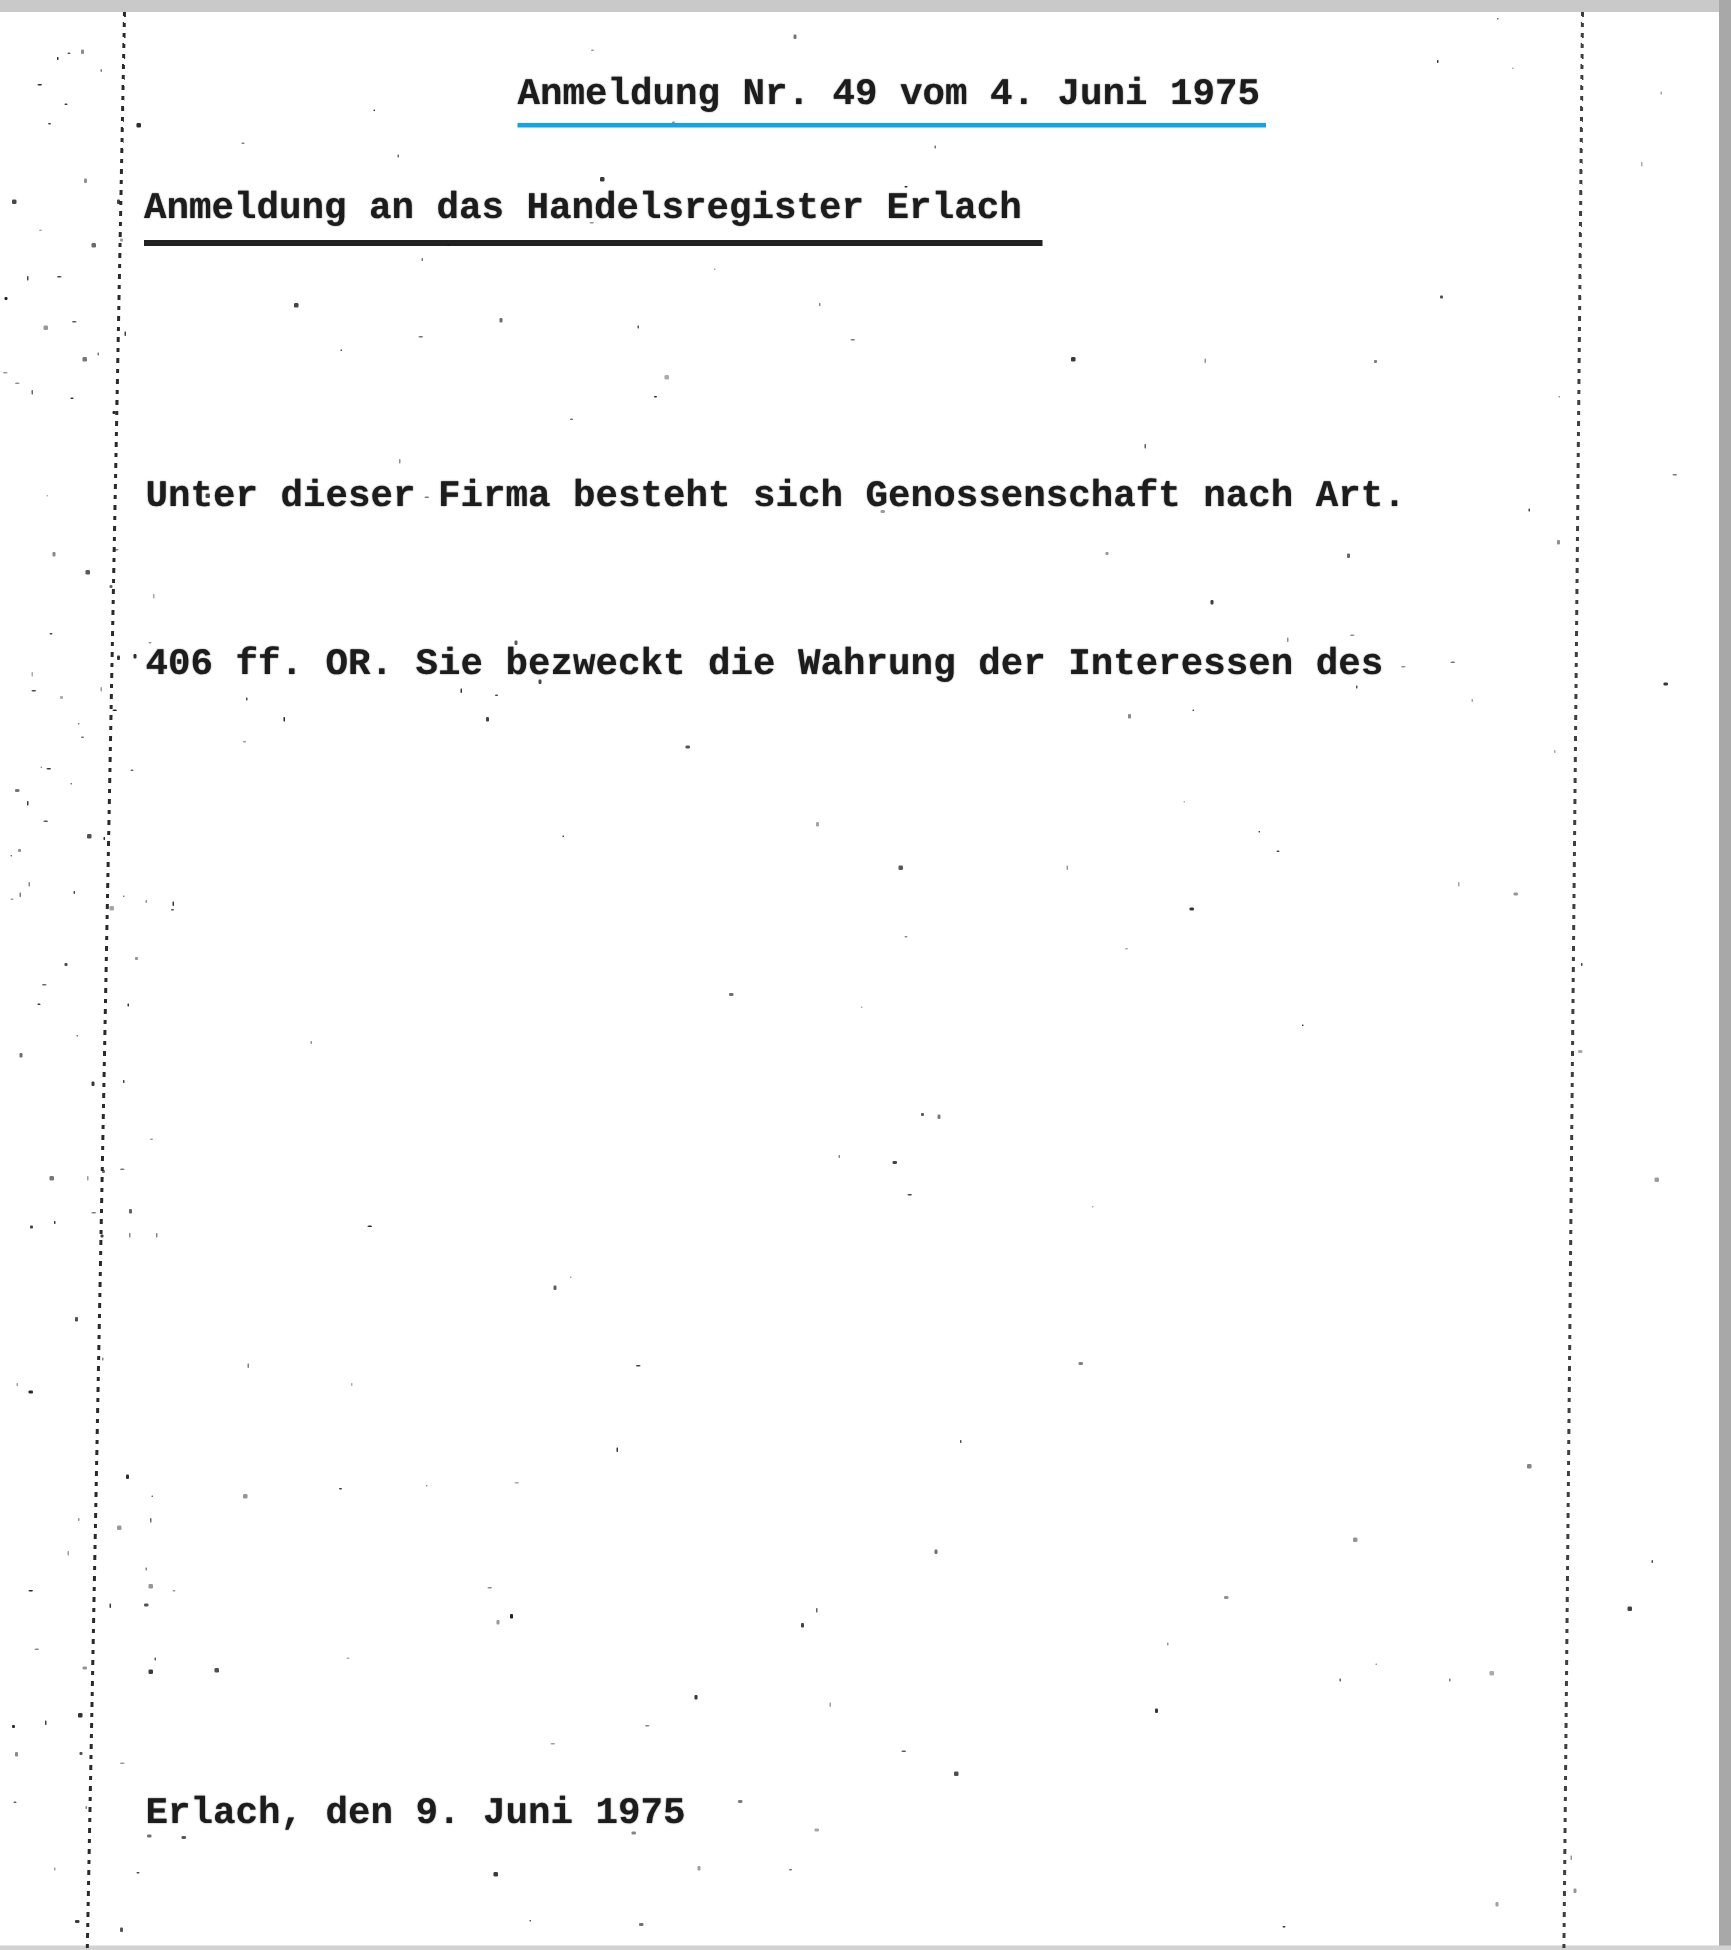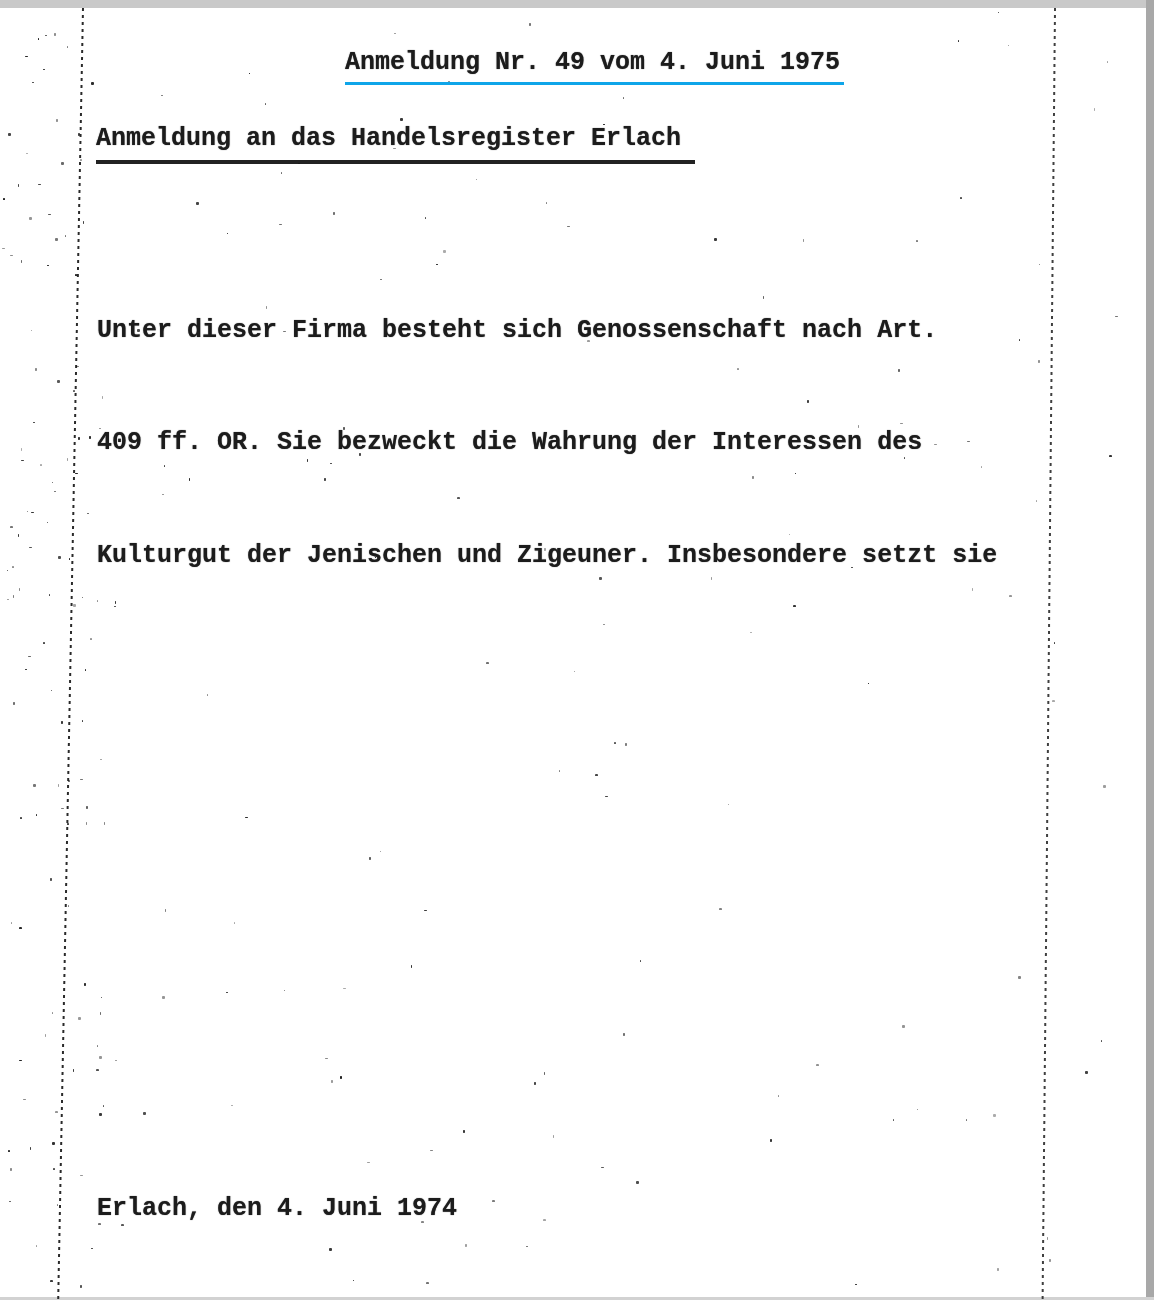--- a/index.html
+++ b/index.html
@@ -67,22 +67,21 @@
     <span class="u-title">Anmeldung Nr. 49 vom 4. Juni 1975</span>
   </div>
 
   <div class="subtitle-wrap">
     <span class="u-sub">Anmeldung an das Handelsregister Erlach</span>
   </div>
 
   <div class="body-block">
 
     <div class="line">Unter dieser Firma besteht sich Genossenschaft nach Art.</div>
-    <div class="line">409 ff. OR. Sie bezweckt die Wahrung der Interessen des</div>
-    <div class="line">Kulturgut der Jenischen und Zigeuner. Insbesondere setzt sie</div>
+    <div class="line">406 ff. OR. Sie bezweckt die Wahrung der Interessen des</div>
     
     
     
 
     
     
 
     
     
     
@@ -92,21 +91,21 @@
     
     
     
     
     
 
     
     
   </div>
 
-  <div class="closing-wrap">Erlach, den 4. Juni 1974</div>
+  <div class="closing-wrap">Erlach, den 9. Juni 1975</div>
 
   <div class="noise" id="noise">
       <i style="left: 636px; top: 1181px; width: 3px; height: 3px; opacity: 0.76;"></i>
       <i style="left: 249px; top: 73px; width: 1px; height: 1px; opacity: 0.95;"></i>
       <i style="left: 795px; top: 473px; width: 1px; height: 1px; opacity: 0.89;"></i>
       <i style="left: 972px; top: 588px; width: 1px; height: 3px; opacity: 0.38;"></i>
       <i style="left: 1101px; top: 1040px; width: 1px; height: 2px; opacity: 0.74;"></i>
       <i style="left: 28px; top: 656px; width: 3px; height: 1px; opacity: 0.66;"></i>
       <i style="left: 61px; top: 721px; width: 2px; height: 3px; opacity: 0.86;"></i>
       <i style="left: 331px; top: 1080px; width: 2px; height: 3px; opacity: 0.43;"></i>

